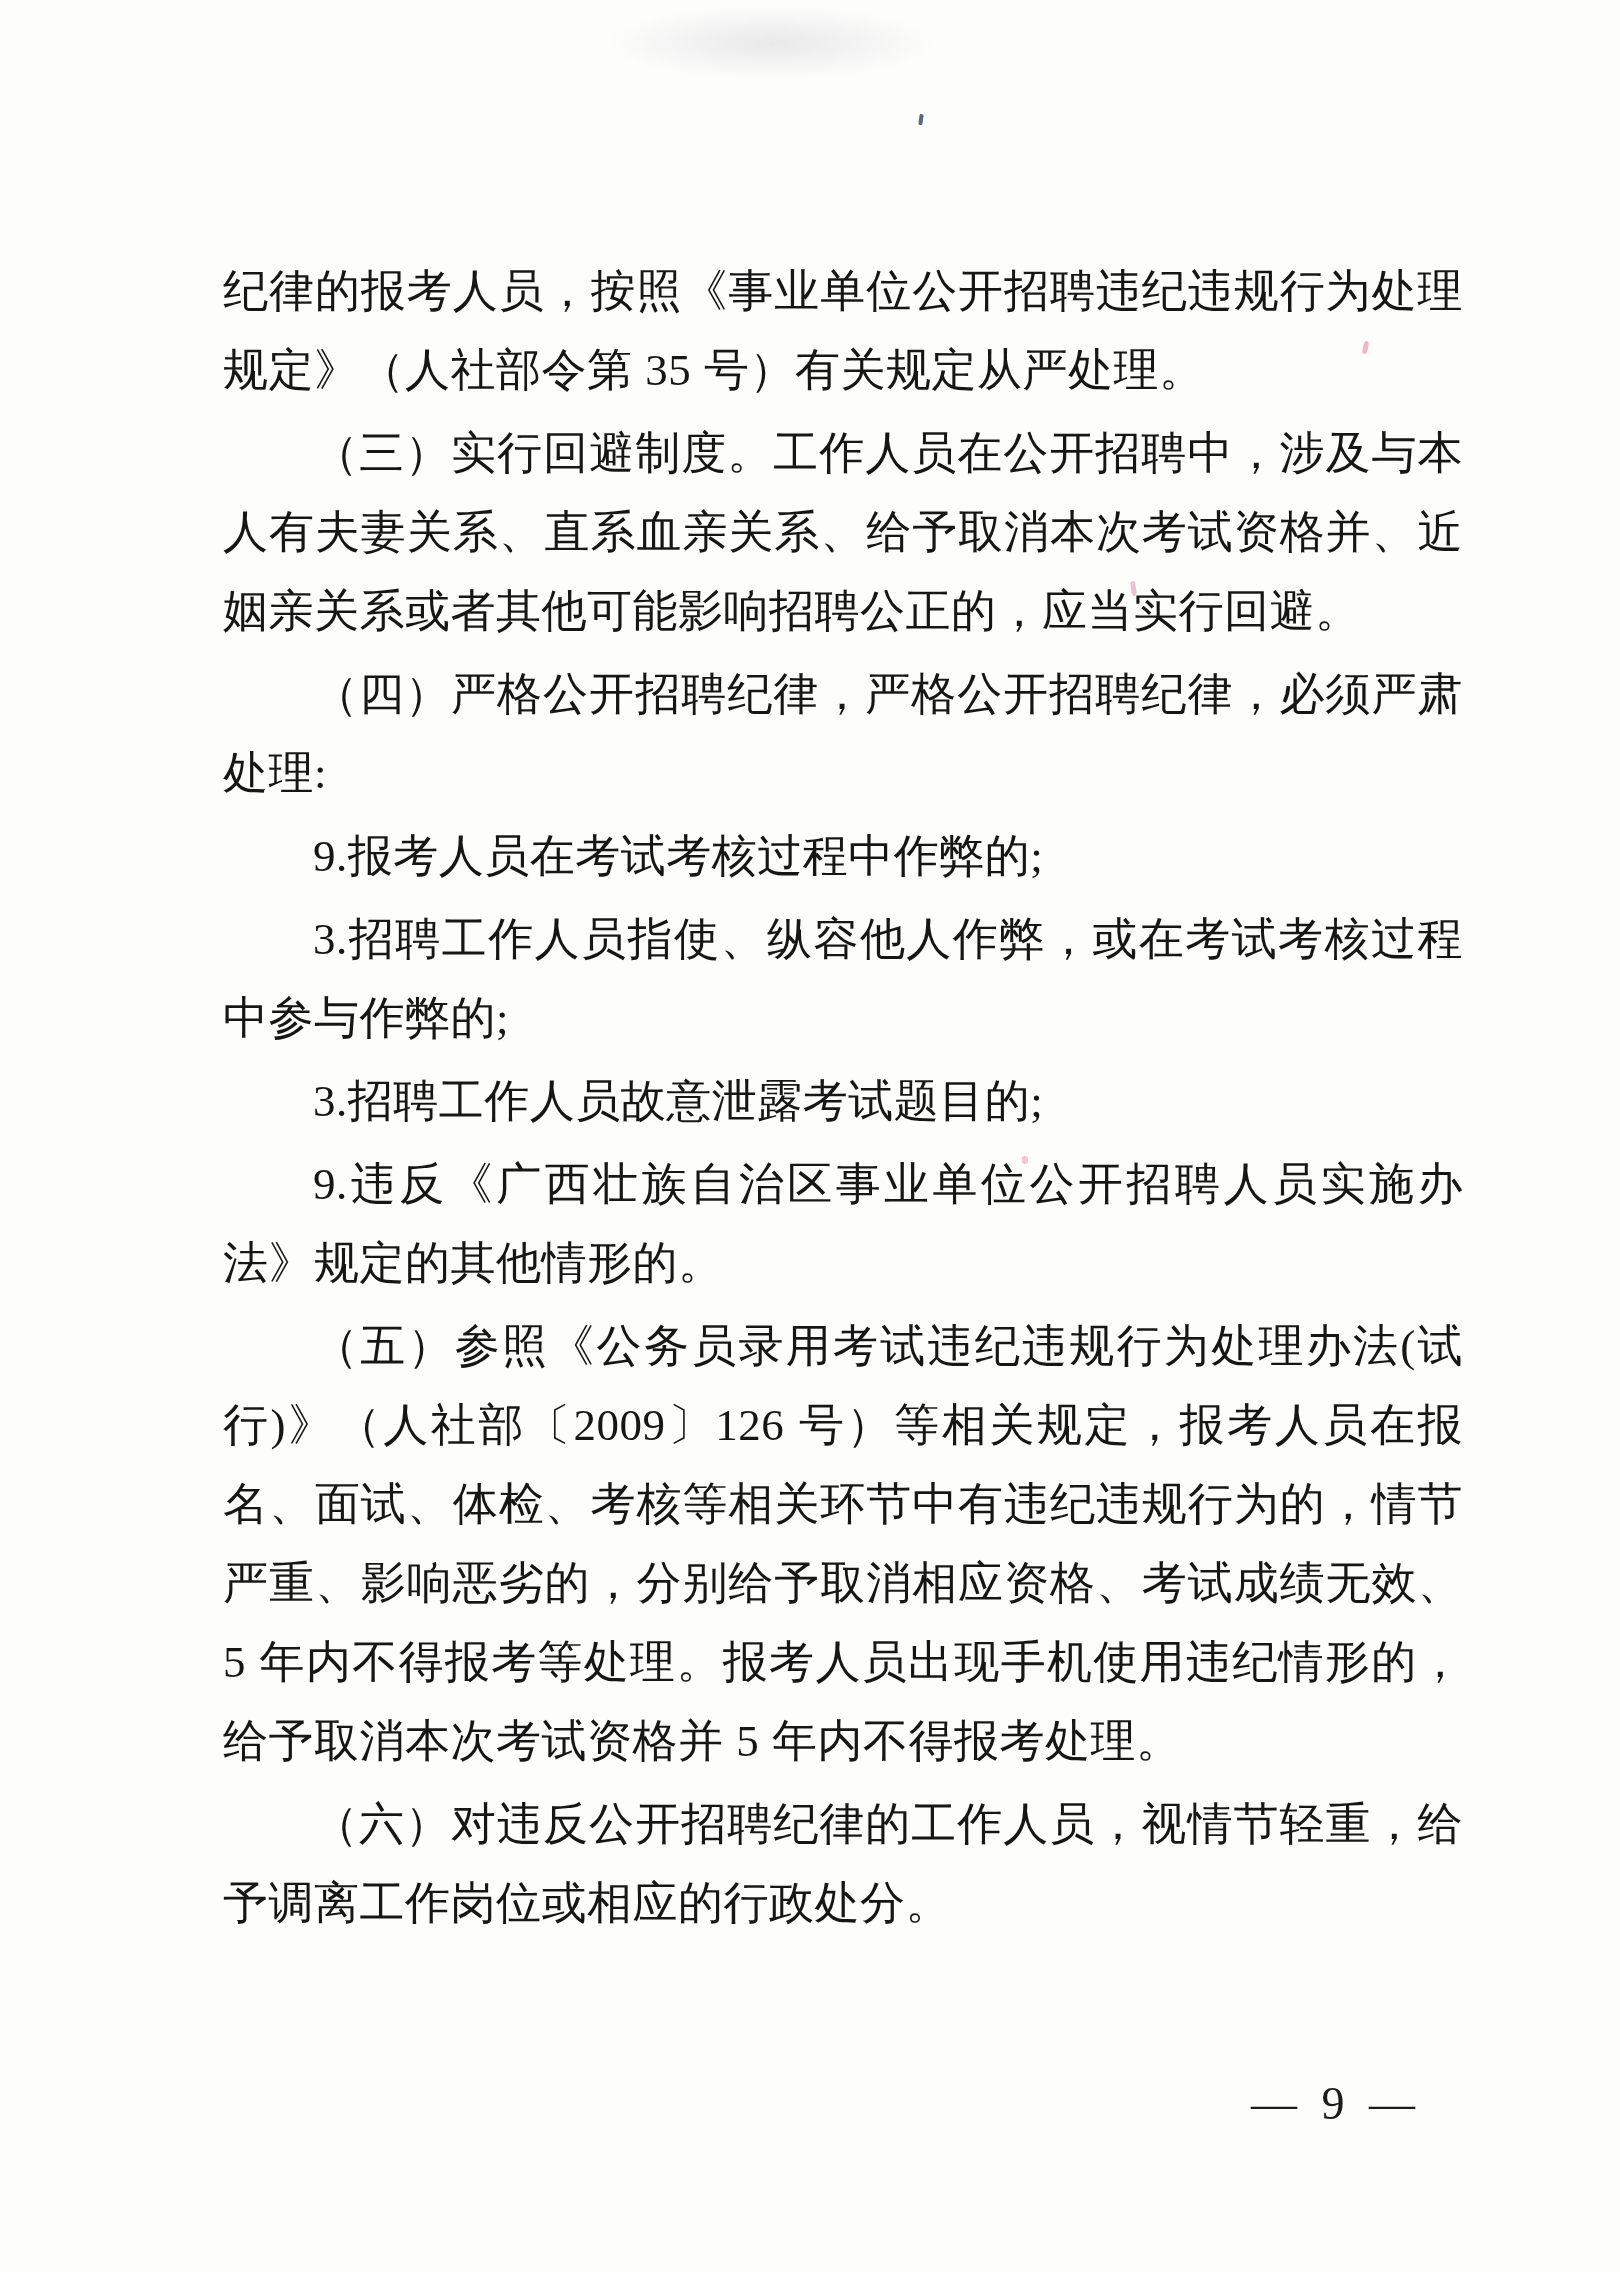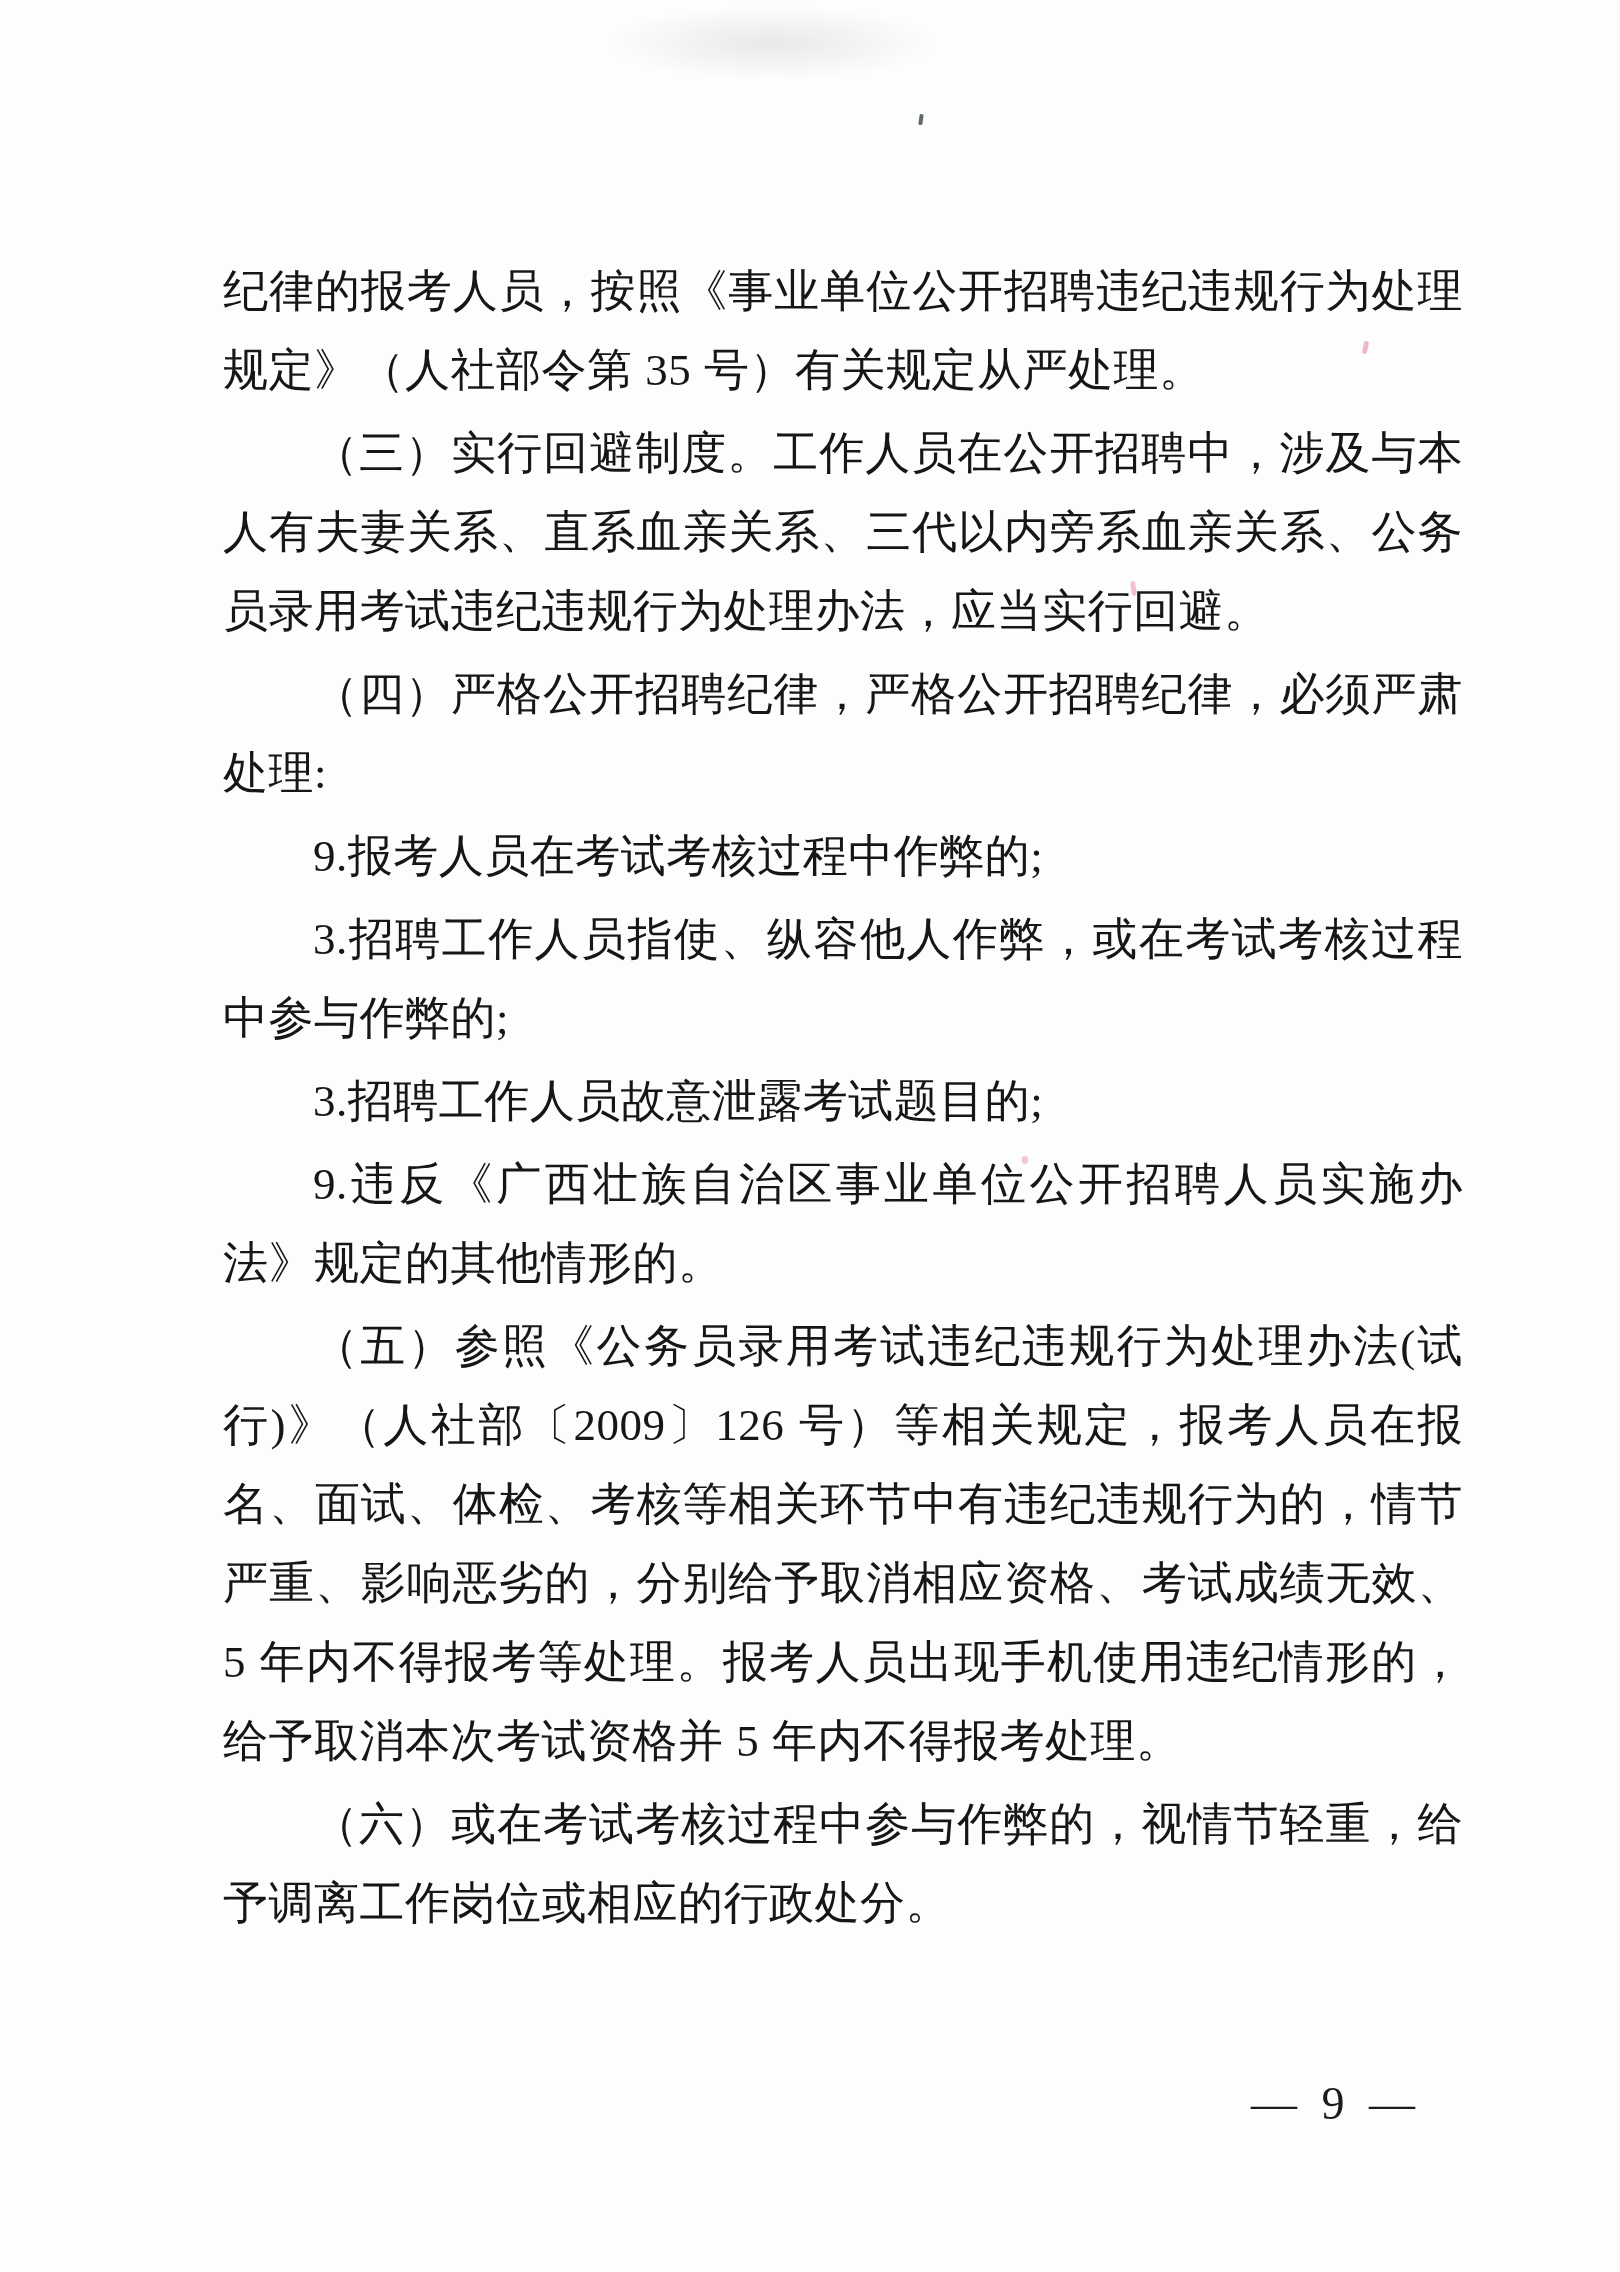--- a/index.html
+++ b/index.html
@@ -78,24 +78,24 @@
 <body>
 
 <div class="smudge-top"></div>
 <div class="tick-mark"></div>
 <div class="speck s1"></div>
 <div class="speck s2"></div>
 <div class="speck s3"></div>
 
 <div class="doc-text">
   <p>纪律的报考人员，按照《事业单位公开招聘违纪违规行为处理规定》（人社部令第 35 号）有关规定从严处理。</p>
-  <p class="indent">（三）实行回避制度。工作人员在公开招聘中，涉及与本人有夫妻关系、直系血亲关系、三代以内旁系血亲关系、公务员录用考试违纪违规行为处理办法，应当实行回避。</p>
+  <p class="indent">（三）实行回避制度。工作人员在公开招聘中，涉及与本人有夫妻关系、直系血亲关系、给予取消本次考试资格并、近姻亲关系或者其他可能影响招聘公正的，应当实行回避。</p>
   <p class="indent">（四）严格公开招聘纪律，严格公开招聘纪律，必须严肃处理:</p>
   <p class="indent">9.报考人员在考试考核过程中作弊的;</p>
   <p class="indent">3.招聘工作人员指使、纵容他人作弊，或在考试考核过程中参与作弊的;</p>
   <p class="indent">3.招聘工作人员故意泄露考试题目的;</p>
   <p class="indent">9.违反《广西壮族自治区事业单位公开招聘人员实施办法》规定的其他情形的。</p>
   <p class="indent">（五）参照《公务员录用考试违纪违规行为处理办法(试行)》（人社部〔2009〕126 号）等相关规定，报考人员在报名、面试、体检、考核等相关环节中有违纪违规行为的，情节严重、影响恶劣的，分别给予取消相应资格、考试成绩无效、5 年内不得报考等处理。报考人员出现手机使用违纪情形的，给予取消本次考试资格并 5 年内不得报考处理。</p>
-  <p class="indent">（六）或在考试考核过程中参与作弊的，视情节轻重，给予调离工作岗位或相应的行政处分。</p>
+  <p class="indent">（六）对违反公开招聘纪律的工作人员，视情节轻重，给予调离工作岗位或相应的行政处分。</p>
 </div>
 
 <div class="page-footer">— 9 —</div>
 
 
 </body></html>

